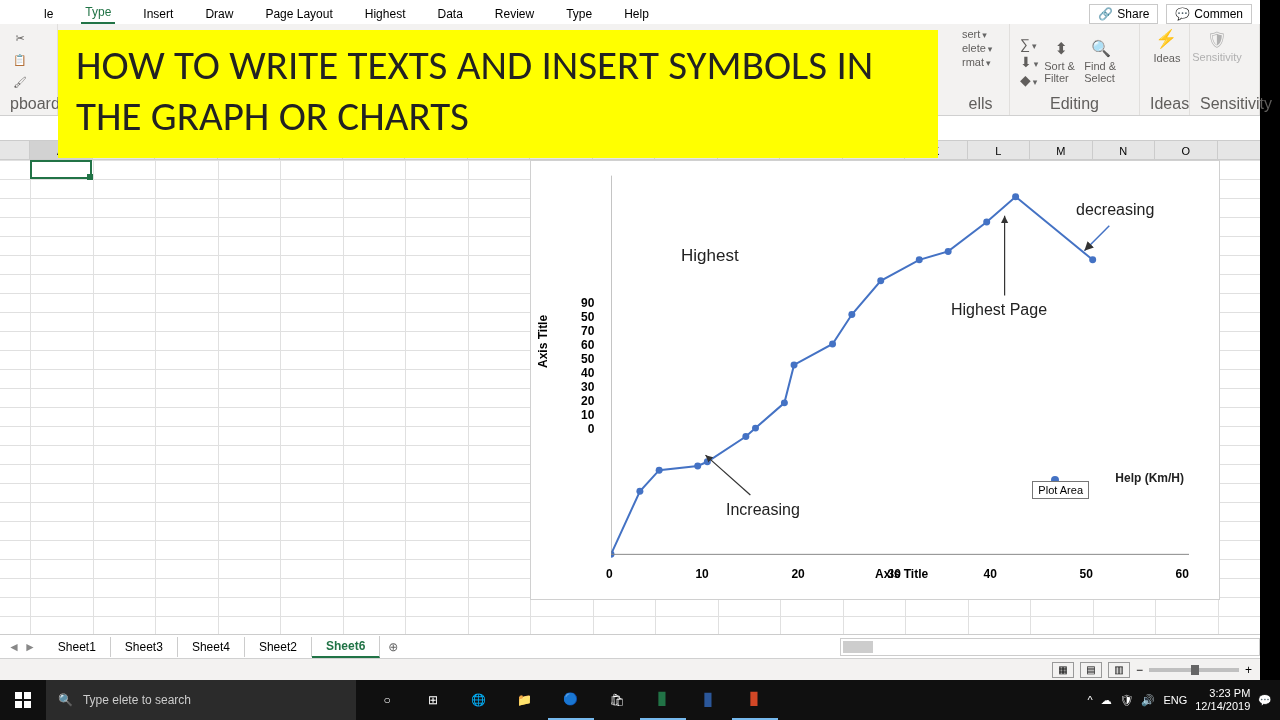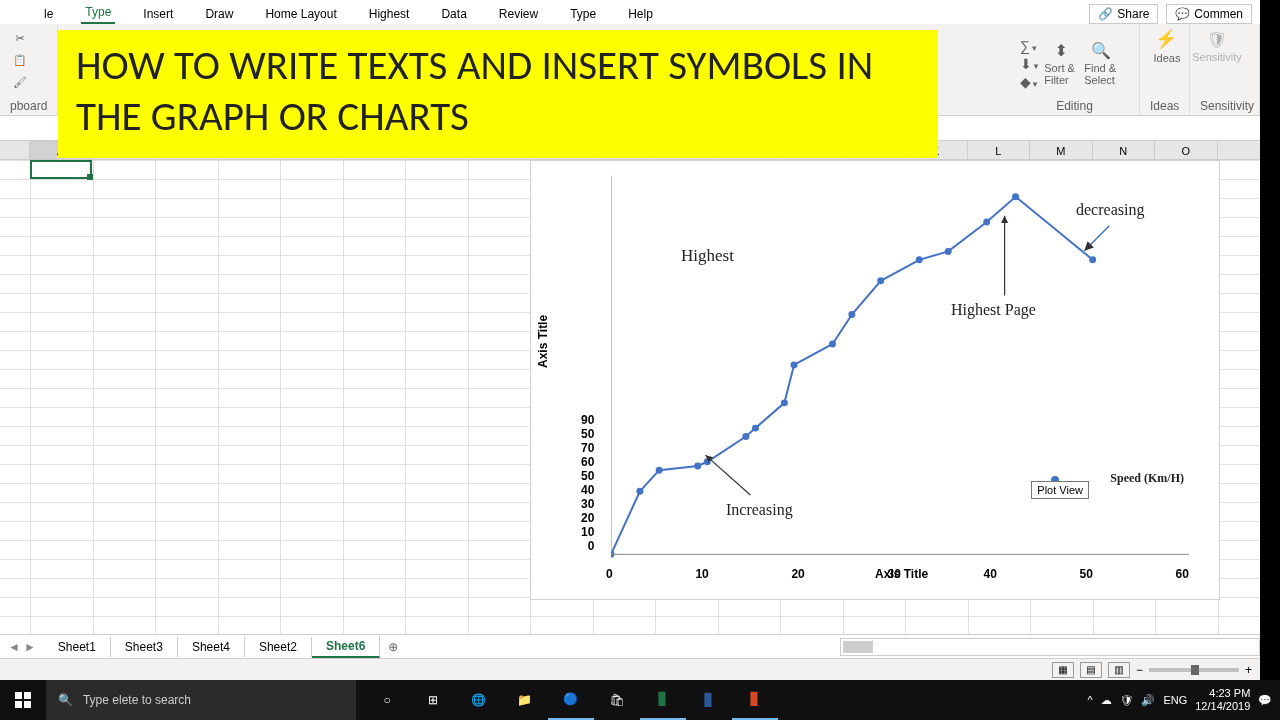--- a/index.html
+++ b/index.html
@@ -10,21 +10,21 @@
 
 .ribbon-tabs { height: 24px; background: #fff; display: flex; align-items: flex-end; padding-left: 40px; font-size: 12px; gap: 24px; border-bottom: none; }
 .ribbon-tabs .tab { padding: 3px 4px 3px 4px; cursor: pointer; }
 .ribbon-tabs .tab.active { border-bottom: 2px solid #217346; color: #217346; }
 .ribbon-right { margin-left: auto; display: flex; gap: 8px; padding-right: 8px; font-size: 12px; }
 .ribbon-right .btn { border: 1px solid #c9c9c9; padding: 2px 8px; display: flex; align-items: center; gap: 4px; }
 
 
 .ribbon { height: 92px; background: #f3f2f1; border-bottom: 1px solid #d0d0d0; display: flex; position: relative; }
 .ribbon-group { border-right: 1px solid #e1dfdd; padding: 4px 10px 2px 10px; display: flex; flex-direction: column; justify-content: space-between; font-size: 11px; color: #605e5c; }
-.ribbon-group .label { text-align: center; font-size: 12px; color: #605e5c; }
+.ribbon-group .label { text-align: center; font-size: 16px; color: #605e5c; }
 .ribbon-group .icons { display: flex; gap: 6px; align-items: center; flex: 1; }
 .rb-icon { width: 20px; height: 20px; display: flex; align-items: center; justify-content: center; }
 .rb-big { width: 34px; height: 36px; display: flex; flex-direction: column; align-items: center; justify-content: center; font-size: 11px; gap: 2px; }
 
 
 .overlay-title { position: absolute; left: 58px; top: 30px; width: 880px; height: 128px; background: #ffff00; z-index: 50; padding: 10px 18px; font-size: 41px; font-family: 'Calibri', sans-serif; color: #222; line-height: 1.25; }
 
 
 .col-headers { height: 20px; background: #e6e6e6; border-bottom: 1px solid #ccc; border-top: 1px solid #ccc; display: flex; margin-top: 24px; }
 .col-h { text-align: center; font-size: 11px; border-right: 1px solid #ccc; flex: 0 0 62.5px; line-height: 20px; }
@@ -34,28 +34,28 @@
 
 .grid { flex: 1; position: relative; background: #fff; overflow: hidden; }
 .grid-lines { position: absolute; inset: 0; }
 .vline { position: absolute; top: 0; bottom: 0; width: 1px; background: #e0e0e0; }
 .hline { position: absolute; left: 0; right: 0; height: 1px; background: #e0e0e0; }
 .sel-cell { position: absolute; border: 2px solid #217346; width: 62px; height: 19px; left: 0px; top: 0px; }
 .sel-cell::after { content: ''; position: absolute; right: -3px; bottom: -3px; width: 6px; height: 6px; background: #217346; }
 
 
 .chart { position: absolute; left: 530px; top: 0px; width: 690px; height: 440px; background: #fff; border: 1px solid #d0d0d0; box-shadow: 0 0 0 0; }
-.y-axis { position: absolute; left: 50px; top: 10px; height: 375px; display: flex; flex-direction: column; justify-content: flex-end; align-items: flex-end; font-size: 12px; font-weight: bold; }
+.y-axis { position: absolute; left: 50px; top: 10px; height: 375px; display: flex; flex-direction: column; justify-content: center; align-items: flex-end; font-size: 12px; font-weight: bold; }
 .y-axis div { transform: translateY(50%); }
 .y-title { position: absolute; left: 12px; top: 200px; transform: rotate(-90deg); transform-origin: left center; font-size: 12px; font-weight: bold; }
 .x-axis { position: absolute; bottom: 18px; left: 75px; right: 30px; display: flex; justify-content: space-between; font-size: 12px; font-weight: bold; }
 .x-title { position: absolute; bottom: 18px; left: 50%; font-size: 12px; font-weight: bold; }
 .plot { position: absolute; left: 80px; top: 10px; right: 30px; bottom: 40px; }
 .plot svg { width: 100%; height: 100%; }
-.annotation { position: absolute; font-size: 16px; color: #222; font-family: Liberation Serif, serif; }
+.annotation { position: absolute; font-size: 16px; color: #222; font-family: Liberation Sans, sans-serif; }
 .plot-area-tip { position: absolute; border: 1px solid #767676; background: #fff; font-size: 11px; padding: 2px 5px; }
 
 
 .sheet-bar { height: 24px; background: #fff; border-top: 1px solid #ccc; display: flex; align-items: center; font-size: 12px; }
 .sheet-nav { display: flex; gap: 4px; padding: 0 8px; color: #888; }
 .sheet-tab { padding: 3px 14px; border-right: 1px solid #ccc; cursor: pointer; }
 .sheet-tab.active { background: #fff; color: #217346; font-weight: 600; border-bottom: 2px solid #217346; }
 .sheet-add { padding: 0 8px; color: #666; }
 .sheet-scroll { margin-left: auto; height: 18px; width: 420px; border: 1px solid #ccc; position: relative; }
 .sheet-scroll .thumb { position: absolute; left: 2px; top: 2px; width: 30px; height: 12px; background: #cdcdcd; }
@@ -82,21 +82,21 @@
 </head>
 <body>
 
 <div class="app">
 
   <div class="ribbon-tabs">
     <span class="tab">le</span>
     <span class="tab active">Type</span>
     <span class="tab">Insert</span>
     <span class="tab">Draw</span>
-    <span class="tab">Home Layout</span>
+    <span class="tab">Page Layout</span>
     <span class="tab">Highest</span>
     <span class="tab">Data</span>
     <span class="tab">Review</span>
     <span class="tab">Type</span>
     <span class="tab">Help</span>
     <div class="ribbon-right">
       <div class="btn">🔗 <span>Share</span></div>
       <div class="btn">💬 <span>Commen</span></div>
     </div>
   </div>
@@ -106,20 +106,28 @@
       <div class="icons" style="flex-direction:column;align-items:flex-start;gap:2px">
         <span class="rb-icon">✂</span>
         <span class="rb-icon">📋</span>
         <span class="rb-icon">🖌</span>
       </div>
       <div class="label">pboard</div>
     </div>
 
     <div style="flex:1"></div>
 
+    <div class="ribbon-group" style="width:58px">
+      <div class="icons" style="flex-direction:column;align-items:flex-start;gap:2px;font-size:11px">
+        <span class="chev">sert</span>
+        <span class="chev">elete</span>
+        <span class="chev">rmat</span>
+      </div>
+      <div class="label">ells</div>
+    </div>
 
     <div class="ribbon-group" style="width:130px">
       <div class="icons">
         <div style="display:flex;flex-direction:column;gap:2px;font-size:14px">
           <span class="chev">∑</span>
           <span class="chev">⬇</span>
           <span class="chev">◆</span>
         </div>
         <div class="rb-big">
           <span style="font-size:16px">⬍</span>
@@ -283,23 +291,23 @@
         <defs>
           <marker id="arr" markerWidth="8" markerHeight="8" refX="6" refY="3" orient="auto">
             <path d="M0,0 L6,3 L0,6 Z" fill="#333"></path>
           </marker>
         </defs>
         <line x1="220" y1="335" x2="175" y2="295" stroke="#333" stroke-width="1.2" marker-end="url(#arr)"></line>
         <line x1="475" y1="135" x2="475" y2="55" stroke="#333" stroke-width="1.2" marker-end="url(#arr)"></line>
         <line x1="580" y1="65" x2="555" y2="90" stroke="#4472c4" stroke-width="1.5" marker-end="url(#arr)"></line>
       </svg>
 
-      <div class="annotation" style="right:35px;top:310px;font-size:12px;font-weight:bold">Speed (Km/H)</div>
+      <div class="annotation" style="right:35px;top:310px;font-size:12px;font-weight:bold">Help (Km/H)</div>
       <div style="position:absolute;right:160px;top:315px;width:8px;height:8px;background:#4472c4;border-radius:50%"></div>
-      <div class="plot-area-tip" style="right:130px;top:320px">Plot View</div>
+      <div class="plot-area-tip" style="right:130px;top:320px">Plot Area</div>
     </div>
   </div>
 
   <div class="sheet-bar">
     <div class="sheet-nav">
       <span>◄</span>
       <span>►</span>
     </div>
     <div class="sheet-tab">Sheet1</div>
     <div class="sheet-tab">Sheet3</div>
@@ -352,18 +360,18 @@
     <div class="task-icon" style="color:#2b579a">▊</div>
     <div class="task-icon active" style="color:#d24726">▊</div>
   </div>
   <div class="tray">
     <span>^</span>
     <span>☁</span>
     <span>🛡</span>
     <span>🔊</span>
     <span>ENG</span>
     <div class="tray-time">
-      <div>4:23 PM</div>
+      <div>3:23 PM</div>
       <div>12/14/2019</div>
     </div>
     <span>💬</span>
   </div>
 </div>
 
 </body></html>

